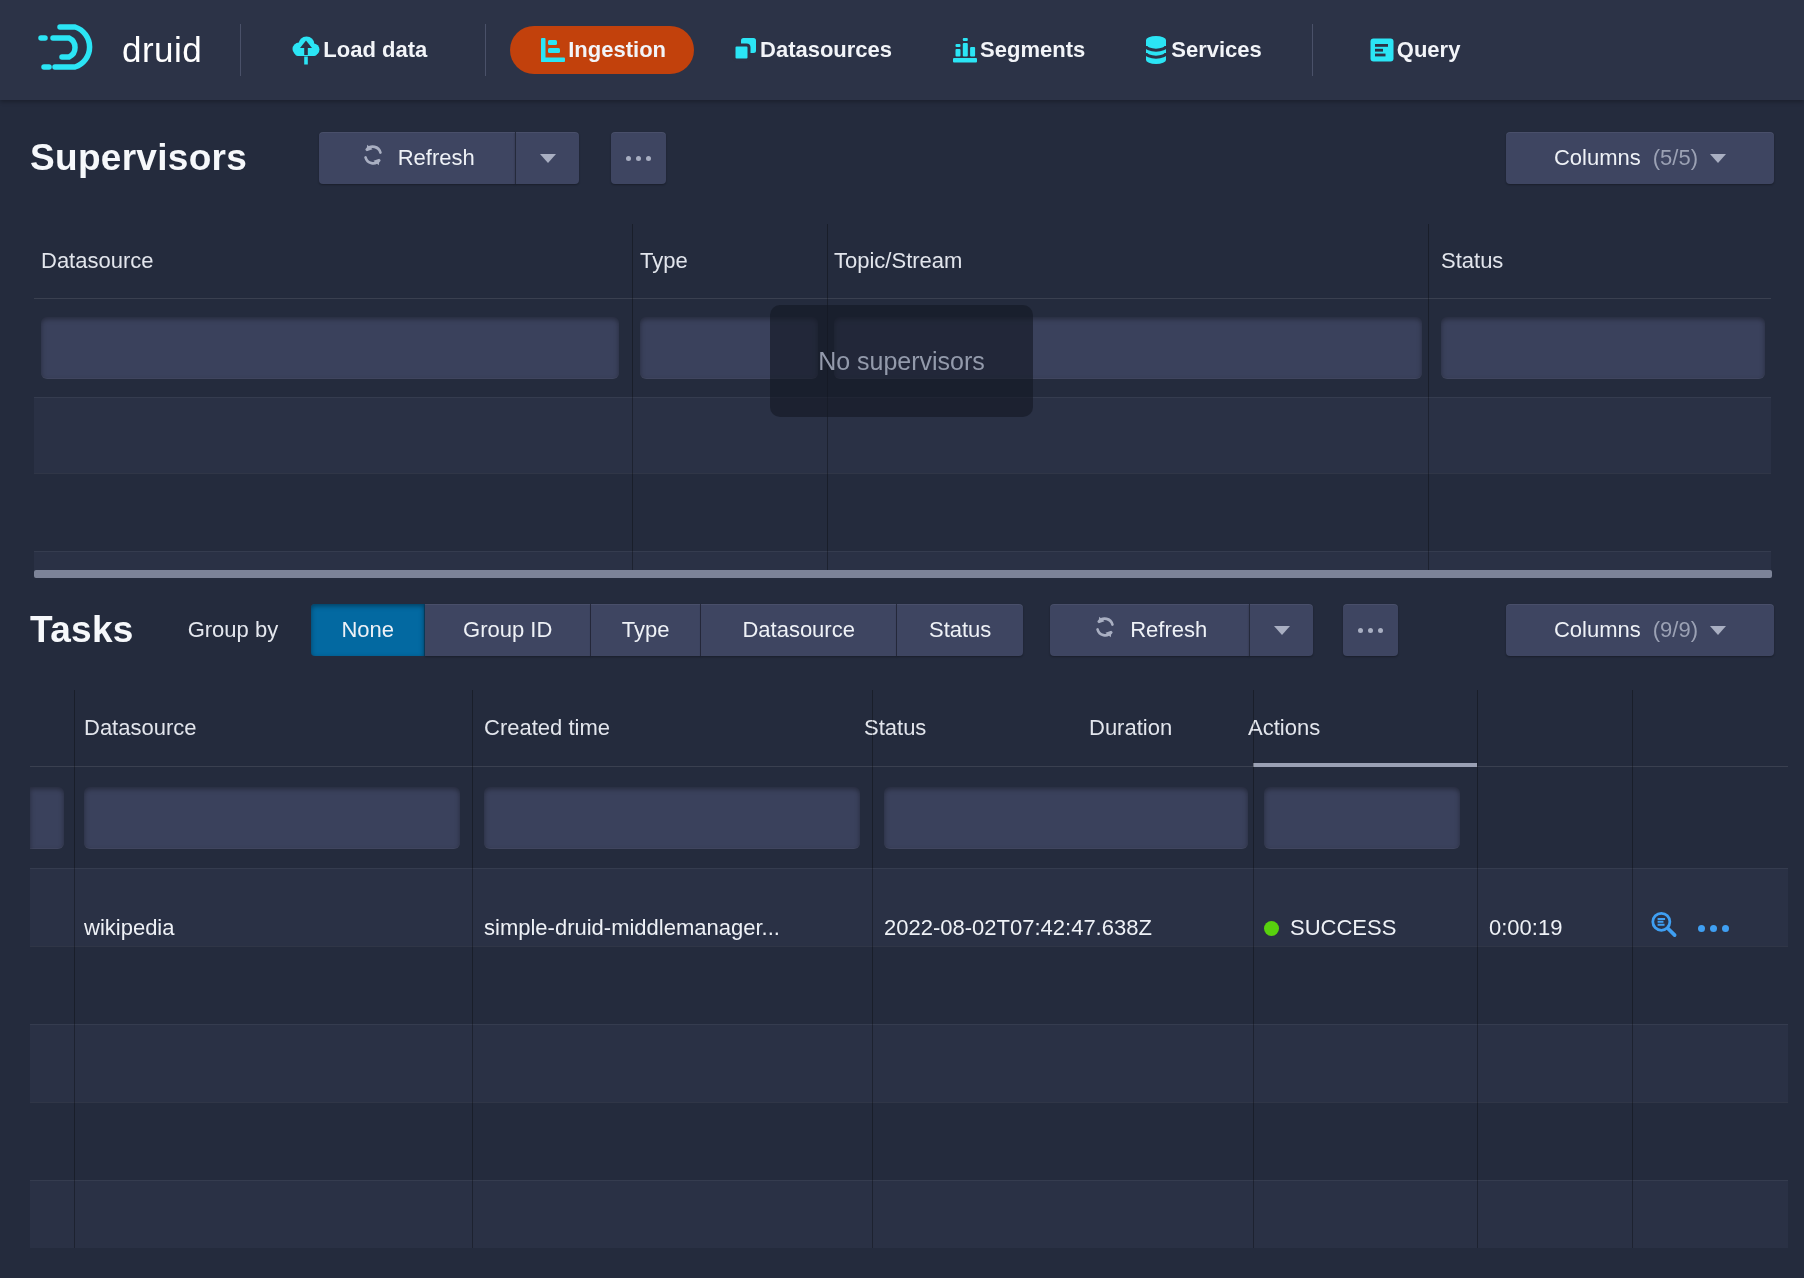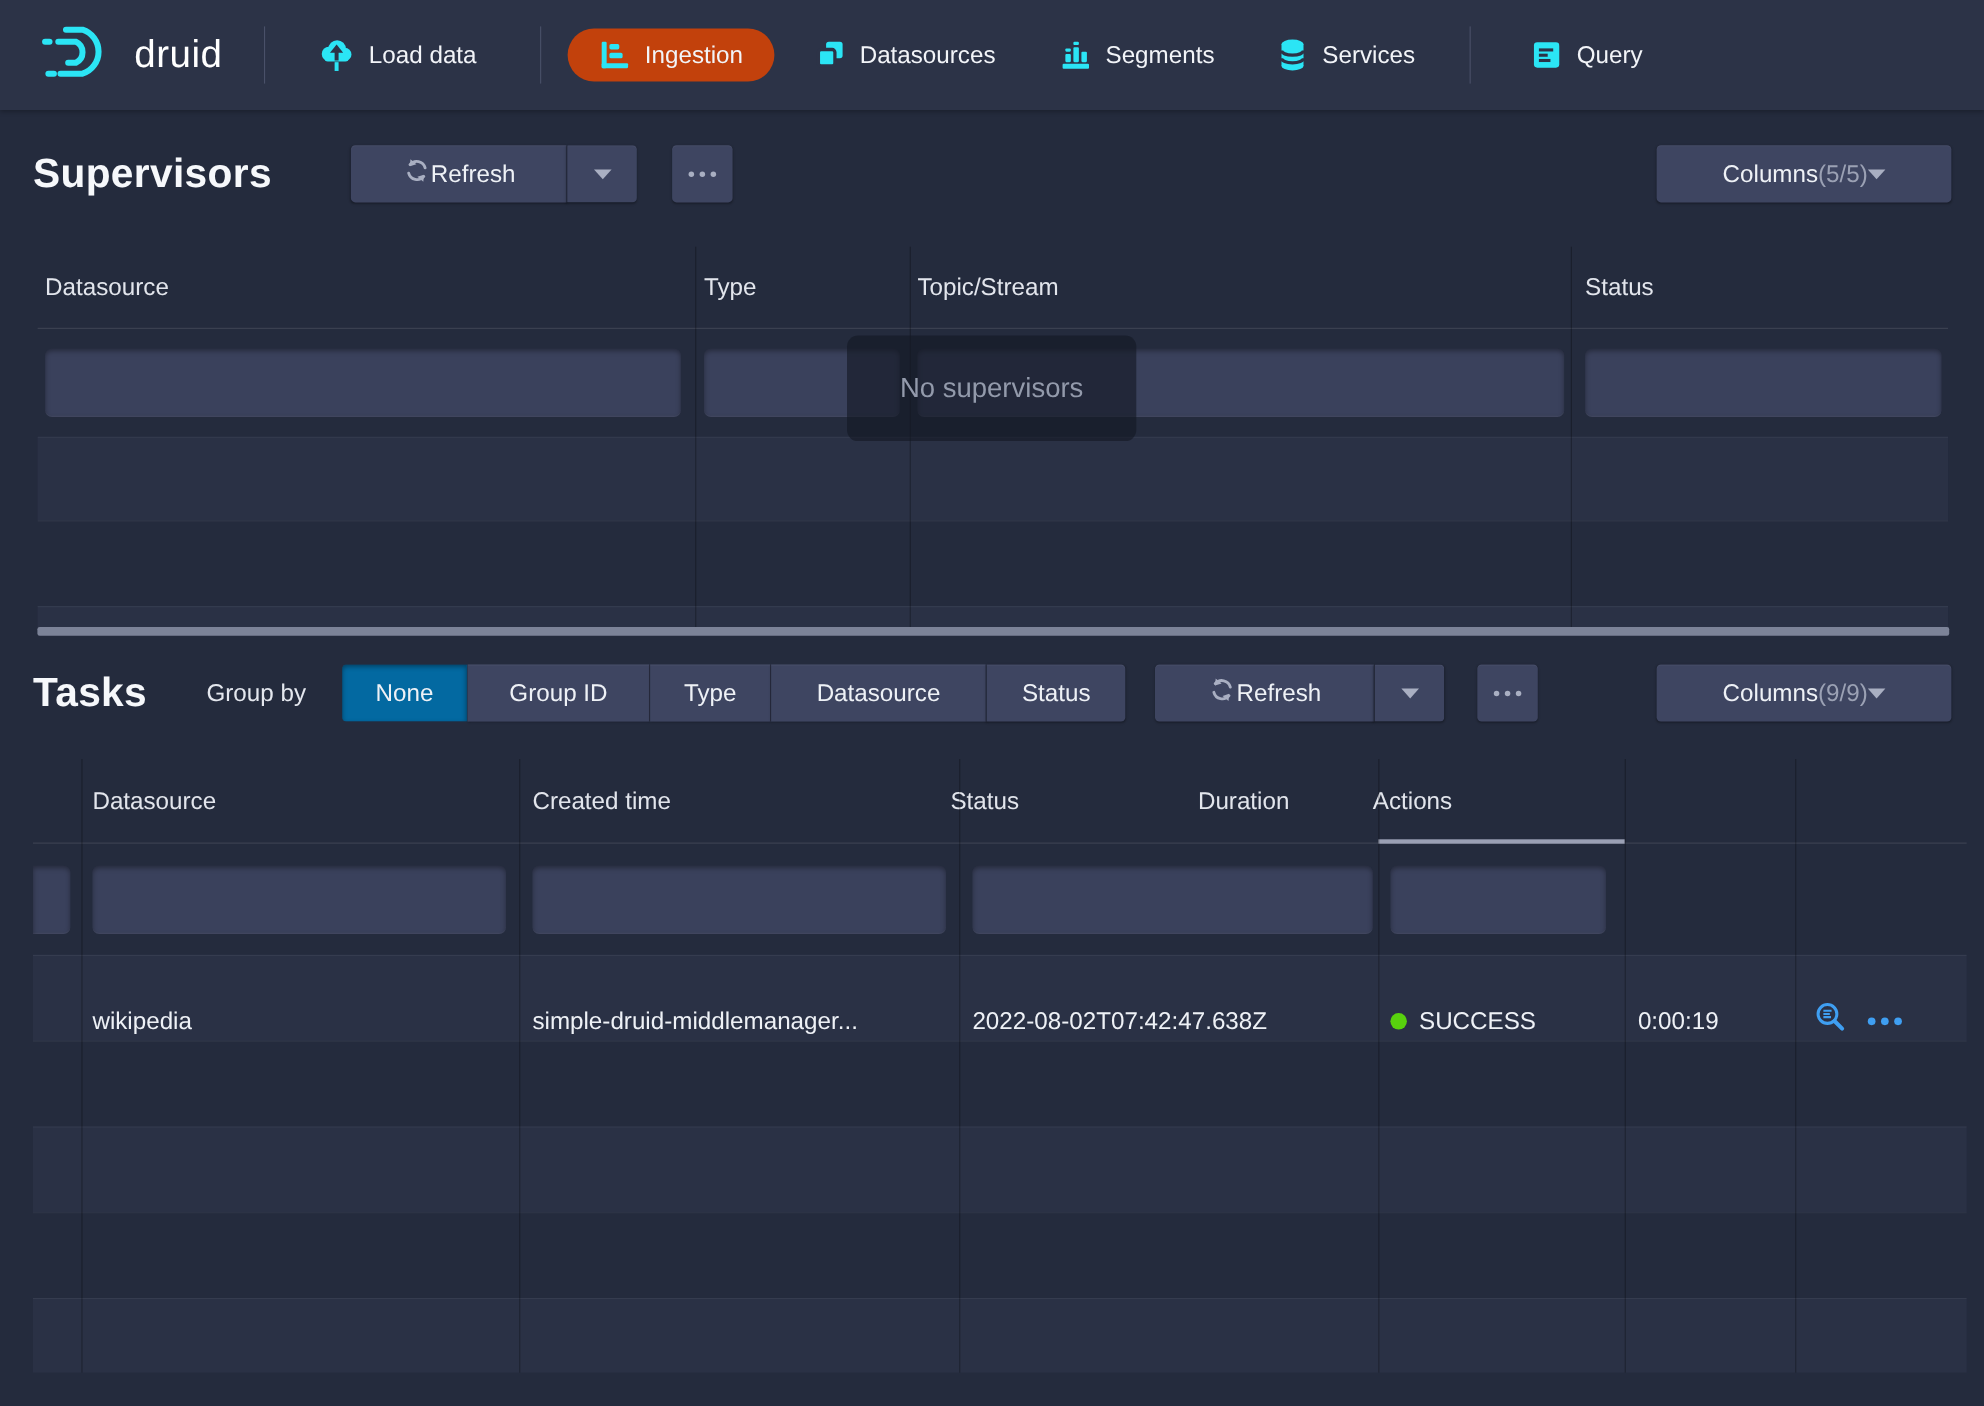--- a/index.html
+++ b/index.html
@@ -13,37 +13,37 @@
   
   .navbar {
     position:absolute; top:0; left:0; width:1804px; height:100px;
     background:#2c3347; display:flex; align-items:center;
     box-shadow:0 2px 4px rgba(0,0,0,0.25);
   }
   .brand { display:flex; align-items:center; margin-left:38px; }
   .brand-text { font-size:35px; color:#ffffff; margin-left:14px; letter-spacing:0.5px; }
   .nav-divider { width:1px; height:52px; background:#4a5169; }
   .nd1 { margin-left:38px; } .nd2 { margin-left:58px; } .nd3 { margin-left:50px; }
-  .nav-item { display:flex; align-items:center; gap:12px; font-size:22px; color:#f2f4f8; cursor:pointer; }
+  .nav-item { display:flex; align-items:center; font-size:22px; color:#f2f4f8; cursor:pointer;font-weight:bold; }
   .nav-item .nicon { display:flex; align-items:center; }
   .ni-load { margin-left:48px; }
   .ni-ingestion { margin-left:24px; background:#c2410c; border-radius:30px; height:48px; padding:0 28px; }
   .ni-datasources { margin-left:36px; }
   .ni-segments { margin-left:58px; }
   .ni-services { margin-left:56px; }
   .ni-query { margin-left:54px; }
   
   .section-row { position:absolute; left:30px; width:1744px; height:56px; display:flex; align-items:center; }
   #sup-row { top:130px; }
   #task-row { top:602px; }
   .section-title { font-size:37px; font-weight:600; color:#f6f8fb; letter-spacing:0.3px; }
   .btn {
     height:52px; background:#3e4561; border:none; border-radius:4px;
     color:#eef1f6; font-size:22px; font-family:inherit;
-    display:flex; align-items:center; justify-content:center; 
+    display:flex; align-items:center; justify-content:center; gap:12px;
     box-shadow:inset 0 1px 0 rgba(255,255,255,0.06), 0 1px 2px rgba(0,0,0,0.3);
     cursor:pointer;
   }
   .btn-group { display:flex; }
   .btn-group .btn:first-child { border-radius:4px 0 0 4px; }
   .btn-group .btn:last-child { border-radius:0 4px 4px 0; border-left:1px solid rgba(17,20,30,0.55); }
   .refresh-btn { width:196px; }
   .caret-btn { width:64px; }
   .caret { width:0; height:0; border-left:8px solid transparent; border-right:8px solid transparent; border-top:9px solid #a9afc2; }
   .more-btn { width:55px; margin-left:32px; gap:5px; }
@@ -85,21 +85,21 @@
   .cell { font-size:22px; color:#eef1f6; overflow:hidden; white-space:nowrap;margin-top:41px; }
   
   .sc0 { width:598px; padding-left:7px; } .sc1 { width:195px; padding-left:8px; }
   .sc2 { width:601px; padding-left:7px; } .sc3 { width:343px; padding-left:13px; }
   
   .tc0 { width:44px; } .tc1 { width:398px; padding-left:10px; } .tc2 { width:400px; padding-left:12px; }
   .tc3 { width:381px; padding-left:12px; } .tc4 { width:224px; padding-left:11px; }
   .tc5 { width:155px; padding-left:12px; } .tc6 { width:156px; padding-left:16px; }
   .sort-underline { position:absolute; bottom:-1px; left:1223px; width:224px; height:4px; background:#9aa0b4; }
   .empty-overlay {
-    position:absolute; left:736px; top:81px; width:263px; height:96px;
+    position:absolute; left:736px; top:81px; width:263px; height:112px;
     background:rgba(20,24,35,0.62); border-radius:10px;
     display:flex; align-items:center; justify-content:center;
     font-size:25px; color:#939aab;
   }
   .hscrollbar { position:absolute; left:34px; top:570px; width:1738px; height:8px; background:#7c8398; border-radius:2px; cursor:pointer; }
   .status-dot { width:15px; height:15px; border-radius:50%; background:#58d10e; display:inline-block; margin-right:11px; flex:none; }
   .status-cell { display:flex; align-items:center; }
   .actions-cell { display:flex; align-items:center; gap:18px; }
   .action-dots { display:flex; gap:5px; cursor:pointer; }
   .action-dots .bdot { width:7px; height:7px; border-radius:50%; background:#3f9ff2; }

